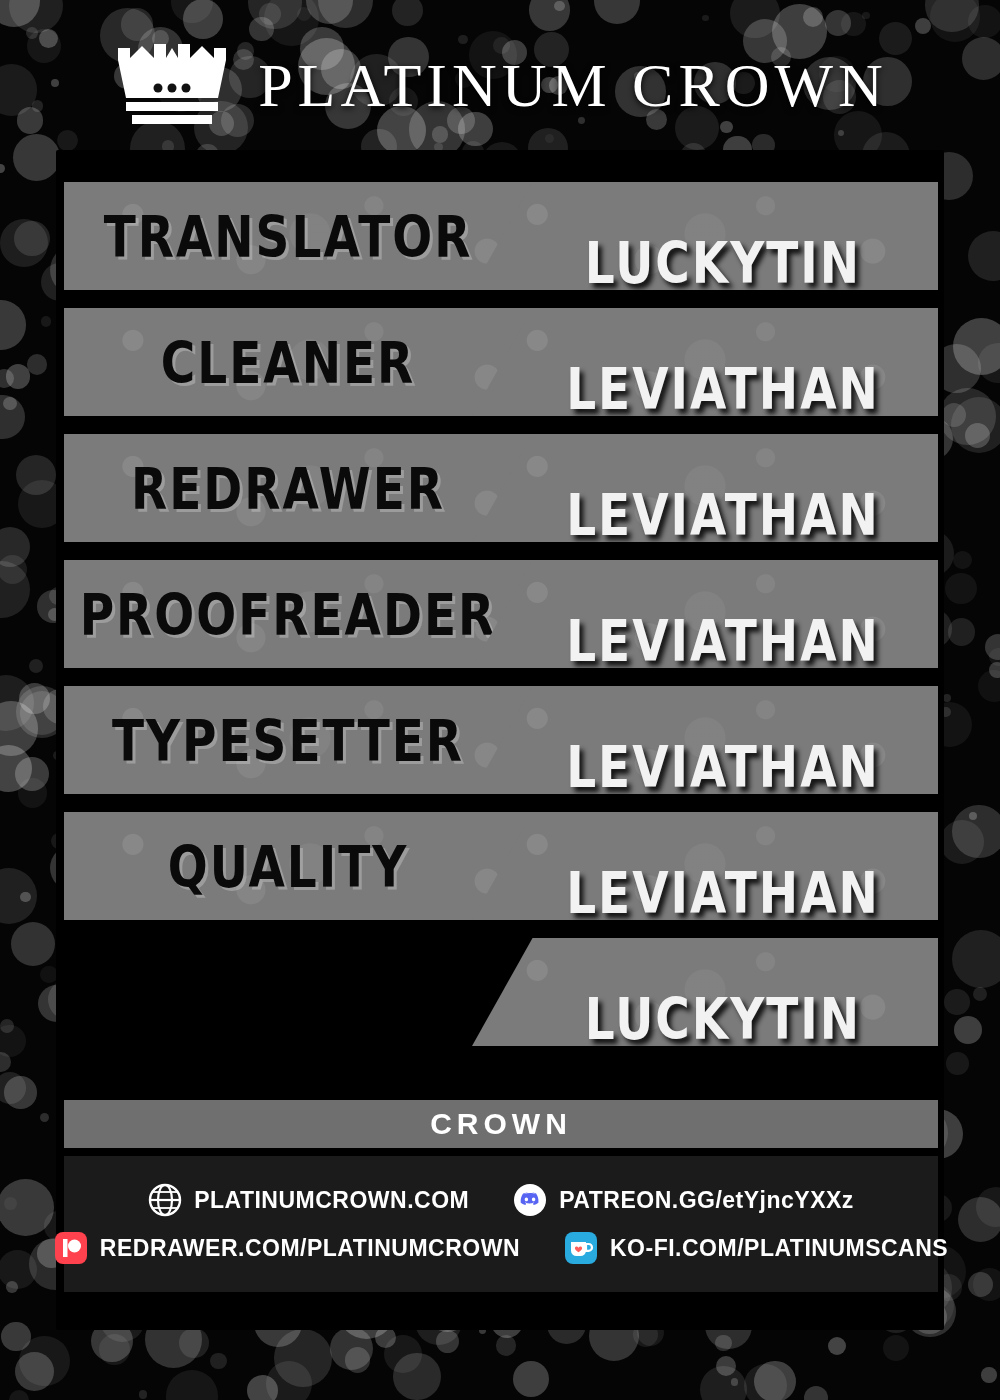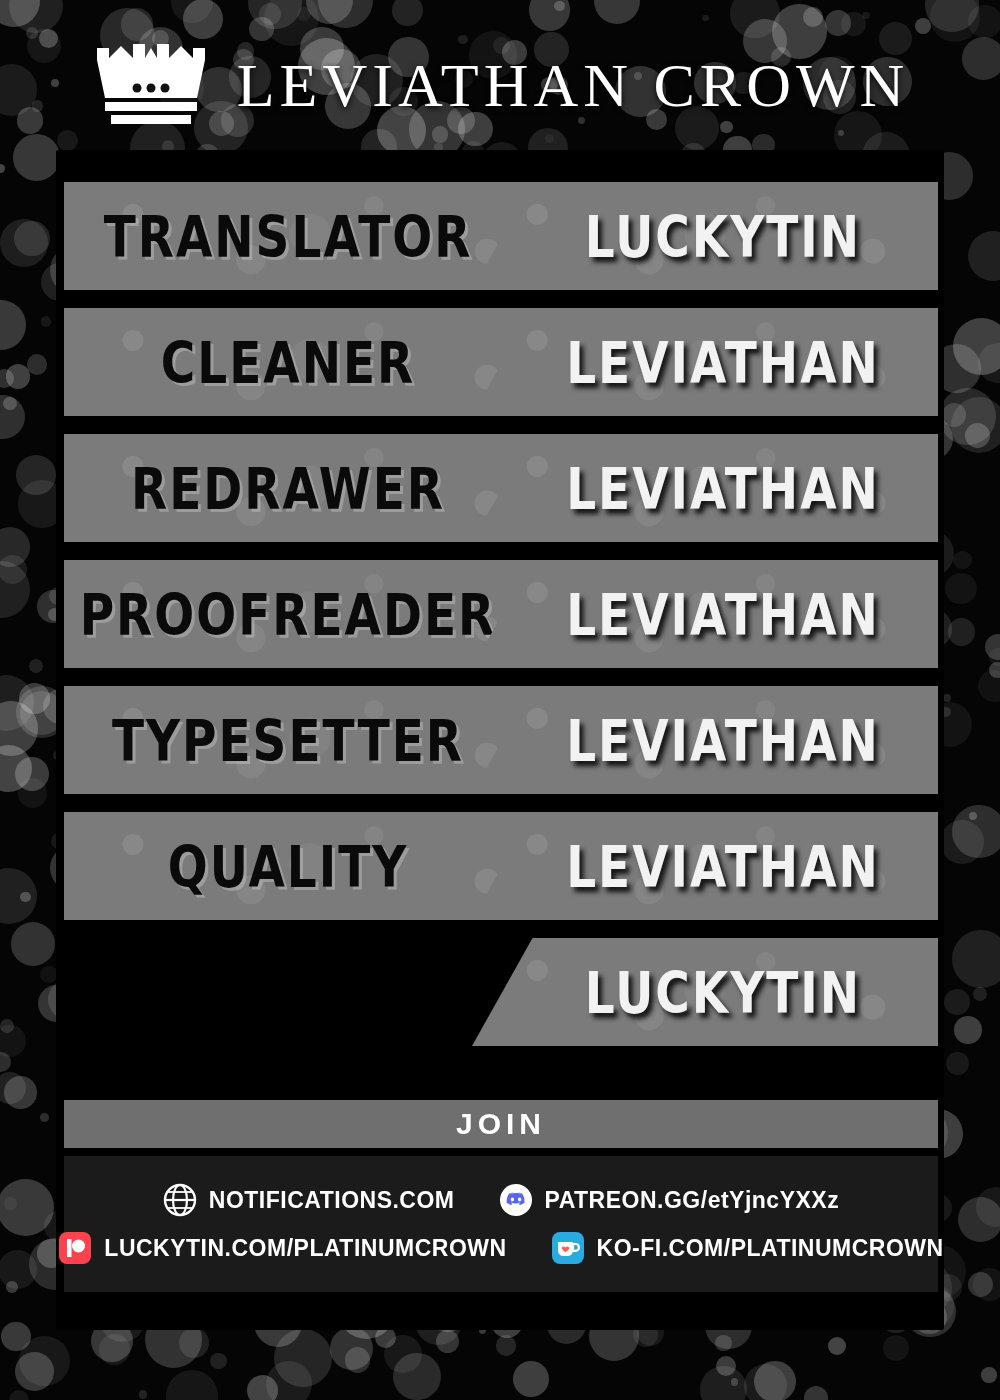--- a/index.html
+++ b/index.html
@@ -106,20 +106,21 @@
   }
   .slab-role {
     left: 0;
     width: 492px;
     clip-path: polygon(0 0, 100% 0, 87% 100%, 0 100%);
   }
   .slab-name {
     right: 0;
     width: 466px;
     clip-path: polygon(13% 0, 100% 0, 100% 100%, 0 100%);
+    align-items: flex-end;
   }
   .role-text {
     position: relative;
     z-index: 2;
     color: #0a0a0a;
     font-family: "DejaVu Sans", sans-serif;
     font-weight: 700;
     font-size: 47px;
     letter-spacing: 2px;
     transform: translateX(-22px) scaleY(1.22);
@@ -845,21 +846,21 @@
       <svg id="crown-icon" viewBox="0 0 120 86" xmlns="http://www.w3.org/2000/svg">
         <path d="M6 18 L6 6 L18 6 L18 16 L30 4 L42 16 L42 2 L54 2 L54 16 L60 6 L66 16 L66 2 L78 2 L78 16 L90 4 L102 16 L102 6 L114 6 L114 18
                  L106 56 L14 56 Z" fill="#ffffff"></path>
         <rect x="14" y="60" width="92" height="9" fill="#ffffff"></rect>
         <rect x="20" y="73" width="80" height="9" fill="#ffffff"></rect>
         <circle cx="46" cy="46" r="4.5" fill="#111111"></circle>
         <circle cx="60" cy="46" r="4.5" fill="#111111"></circle>
         <circle cx="74" cy="46" r="4.5" fill="#111111"></circle>
       </svg>
     </span>
-    <div id="brand-title">LEVIATHAN CROWN</div>
+    <div id="brand-title">PLATINUM CROWN</div>
   </div>
 
   <div id="credits">
 
     <div class="credit-row">
       <div class="slab slab-role">
         <span class="role-text">TRANSLATOR</span>
       </div>
       <div class="slab slab-name">
         <span class="name-text">LUCKYTIN</span>
@@ -913,37 +914,37 @@
 
     <div class="credit-row">
       <div class="slab slab-name">
         <span class="name-text">LUCKYTIN</span>
       </div>
     </div>
 
   </div>
 
   <div id="link-bar">
-    <span class="label">JOIN</span>
+    <span class="label">CROWN</span>
   </div>
 
   <div id="links-panel">
 
     <div class="link-line">
       <div class="link-item">
         <span>
           <svg class="ico" viewBox="0 0 34 34" xmlns="http://www.w3.org/2000/svg">
             <circle cx="17" cy="17" r="15" fill="none" stroke="#ffffff" stroke-width="2.4"></circle>
             <ellipse cx="17" cy="17" rx="7" ry="15" fill="none" stroke="#ffffff" stroke-width="2.2"></ellipse>
             <line x1="2" y1="17" x2="32" y2="17" stroke="#ffffff" stroke-width="2.2"></line>
             <line x1="4.5" y1="9" x2="29.5" y2="9" stroke="#ffffff" stroke-width="1.8"></line>
             <line x1="4.5" y1="25" x2="29.5" y2="25" stroke="#ffffff" stroke-width="1.8"></line>
           </svg>
         </span>
-        <span class="txt">NOTIFICATIONS.COM</span>
+        <span class="txt">PLATINUMCROWN.COM</span>
       </div>
 
       <div class="link-item">
         <span>
           <svg class="ico" viewBox="0 0 34 34" xmlns="http://www.w3.org/2000/svg">
             <circle cx="17" cy="17" r="16" fill="#ffffff"></circle>
             <path d="M23.8 10.6c-1.3-.6-2.7-1-4.1-1.2l-.2.4c1.3.3 2.4.8 3.5 1.5-1.9-.9-4-1.3-6-1.3s-4.1.4-6 1.3c1.1-.7 2.3-1.3 3.5-1.5l-.2-.4c-1.5.2-2.9.6-4.2 1.2-1.8 2.7-2.7 5.7-2.4 9.1 1.6 1.2 3.2 1.9 4.7 2.4.3-.5.7-1 .9-1.5-.5-.2-1-.5-1.5-.8l.4-.3c2.8 1.3 5.9 1.3 8.7 0l.4.3c-.5.3-1 .6-1.5.8.3.5.6 1 .9 1.5 1.6-.5 3.1-1.2 4.7-2.4.4-3.9-.7-6.9-2.4-9.1zM13.4 18.3c-.9 0-1.7-.8-1.7-1.9s.7-1.9 1.7-1.9 1.7.9 1.7 1.9-.8 1.9-1.7 1.9zm7.2 0c-.9 0-1.7-.8-1.7-1.9s.7-1.9 1.7-1.9 1.7.9 1.7 1.9-.8 1.9-1.7 1.9z" fill="#5865F2"></path>
           </svg>
         </span>
         <span class="txt">PATREON.GG/etYjncYXXz</span>
@@ -952,32 +953,32 @@
 
     <div class="link-line">
       <div class="link-item">
         <span>
           <svg class="ico" viewBox="0 0 34 34" xmlns="http://www.w3.org/2000/svg">
             <rect x="1" y="1" width="32" height="32" rx="8" fill="#FF424D"></rect>
             <rect x="9" y="8" width="4.5" height="18" fill="#ffffff"></rect>
             <circle cx="20.5" cy="15" r="6.5" fill="#ffffff"></circle>
           </svg>
         </span>
-        <span class="txt">LUCKYTIN.COM/PLATINUMCROWN</span>
+        <span class="txt">REDRAWER.COM/PLATINUMCROWN</span>
       </div>
 
       <div class="link-item">
         <span>
           <svg class="ico" viewBox="0 0 34 34" xmlns="http://www.w3.org/2000/svg">
             <rect x="1" y="1" width="32" height="32" rx="8" fill="#29ABE0"></rect>
             <path d="M7 11h15v8.5a5.5 5.5 0 0 1-5.5 5.5h-4A5.5 5.5 0 0 1 7 19.5z" fill="#ffffff"></path>
             <path d="M22 13h2.6a3.4 3.4 0 0 1 0 6.8H22z" fill="none" stroke="#ffffff" stroke-width="2.2"></path>
             <path d="M14.5 21.2c-2-1.3-3.6-2.4-3.6-3.9 0-1 .8-1.7 1.7-1.7.7 0 1.3.4 1.9 1.1.6-.7 1.2-1.1 1.9-1.1.9 0 1.7.7 1.7 1.7 0 1.5-1.6 2.6-3.6 3.9z" fill="#FF5E5B"></path>
           </svg>
         </span>
-        <span class="txt">KO-FI.COM/PLATINUMCROWN</span>
+        <span class="txt">KO-FI.COM/PLATINUMSCANS</span>
       </div>
     </div>
 
   </div>
 
 
 </div>
 
 </body></html>

